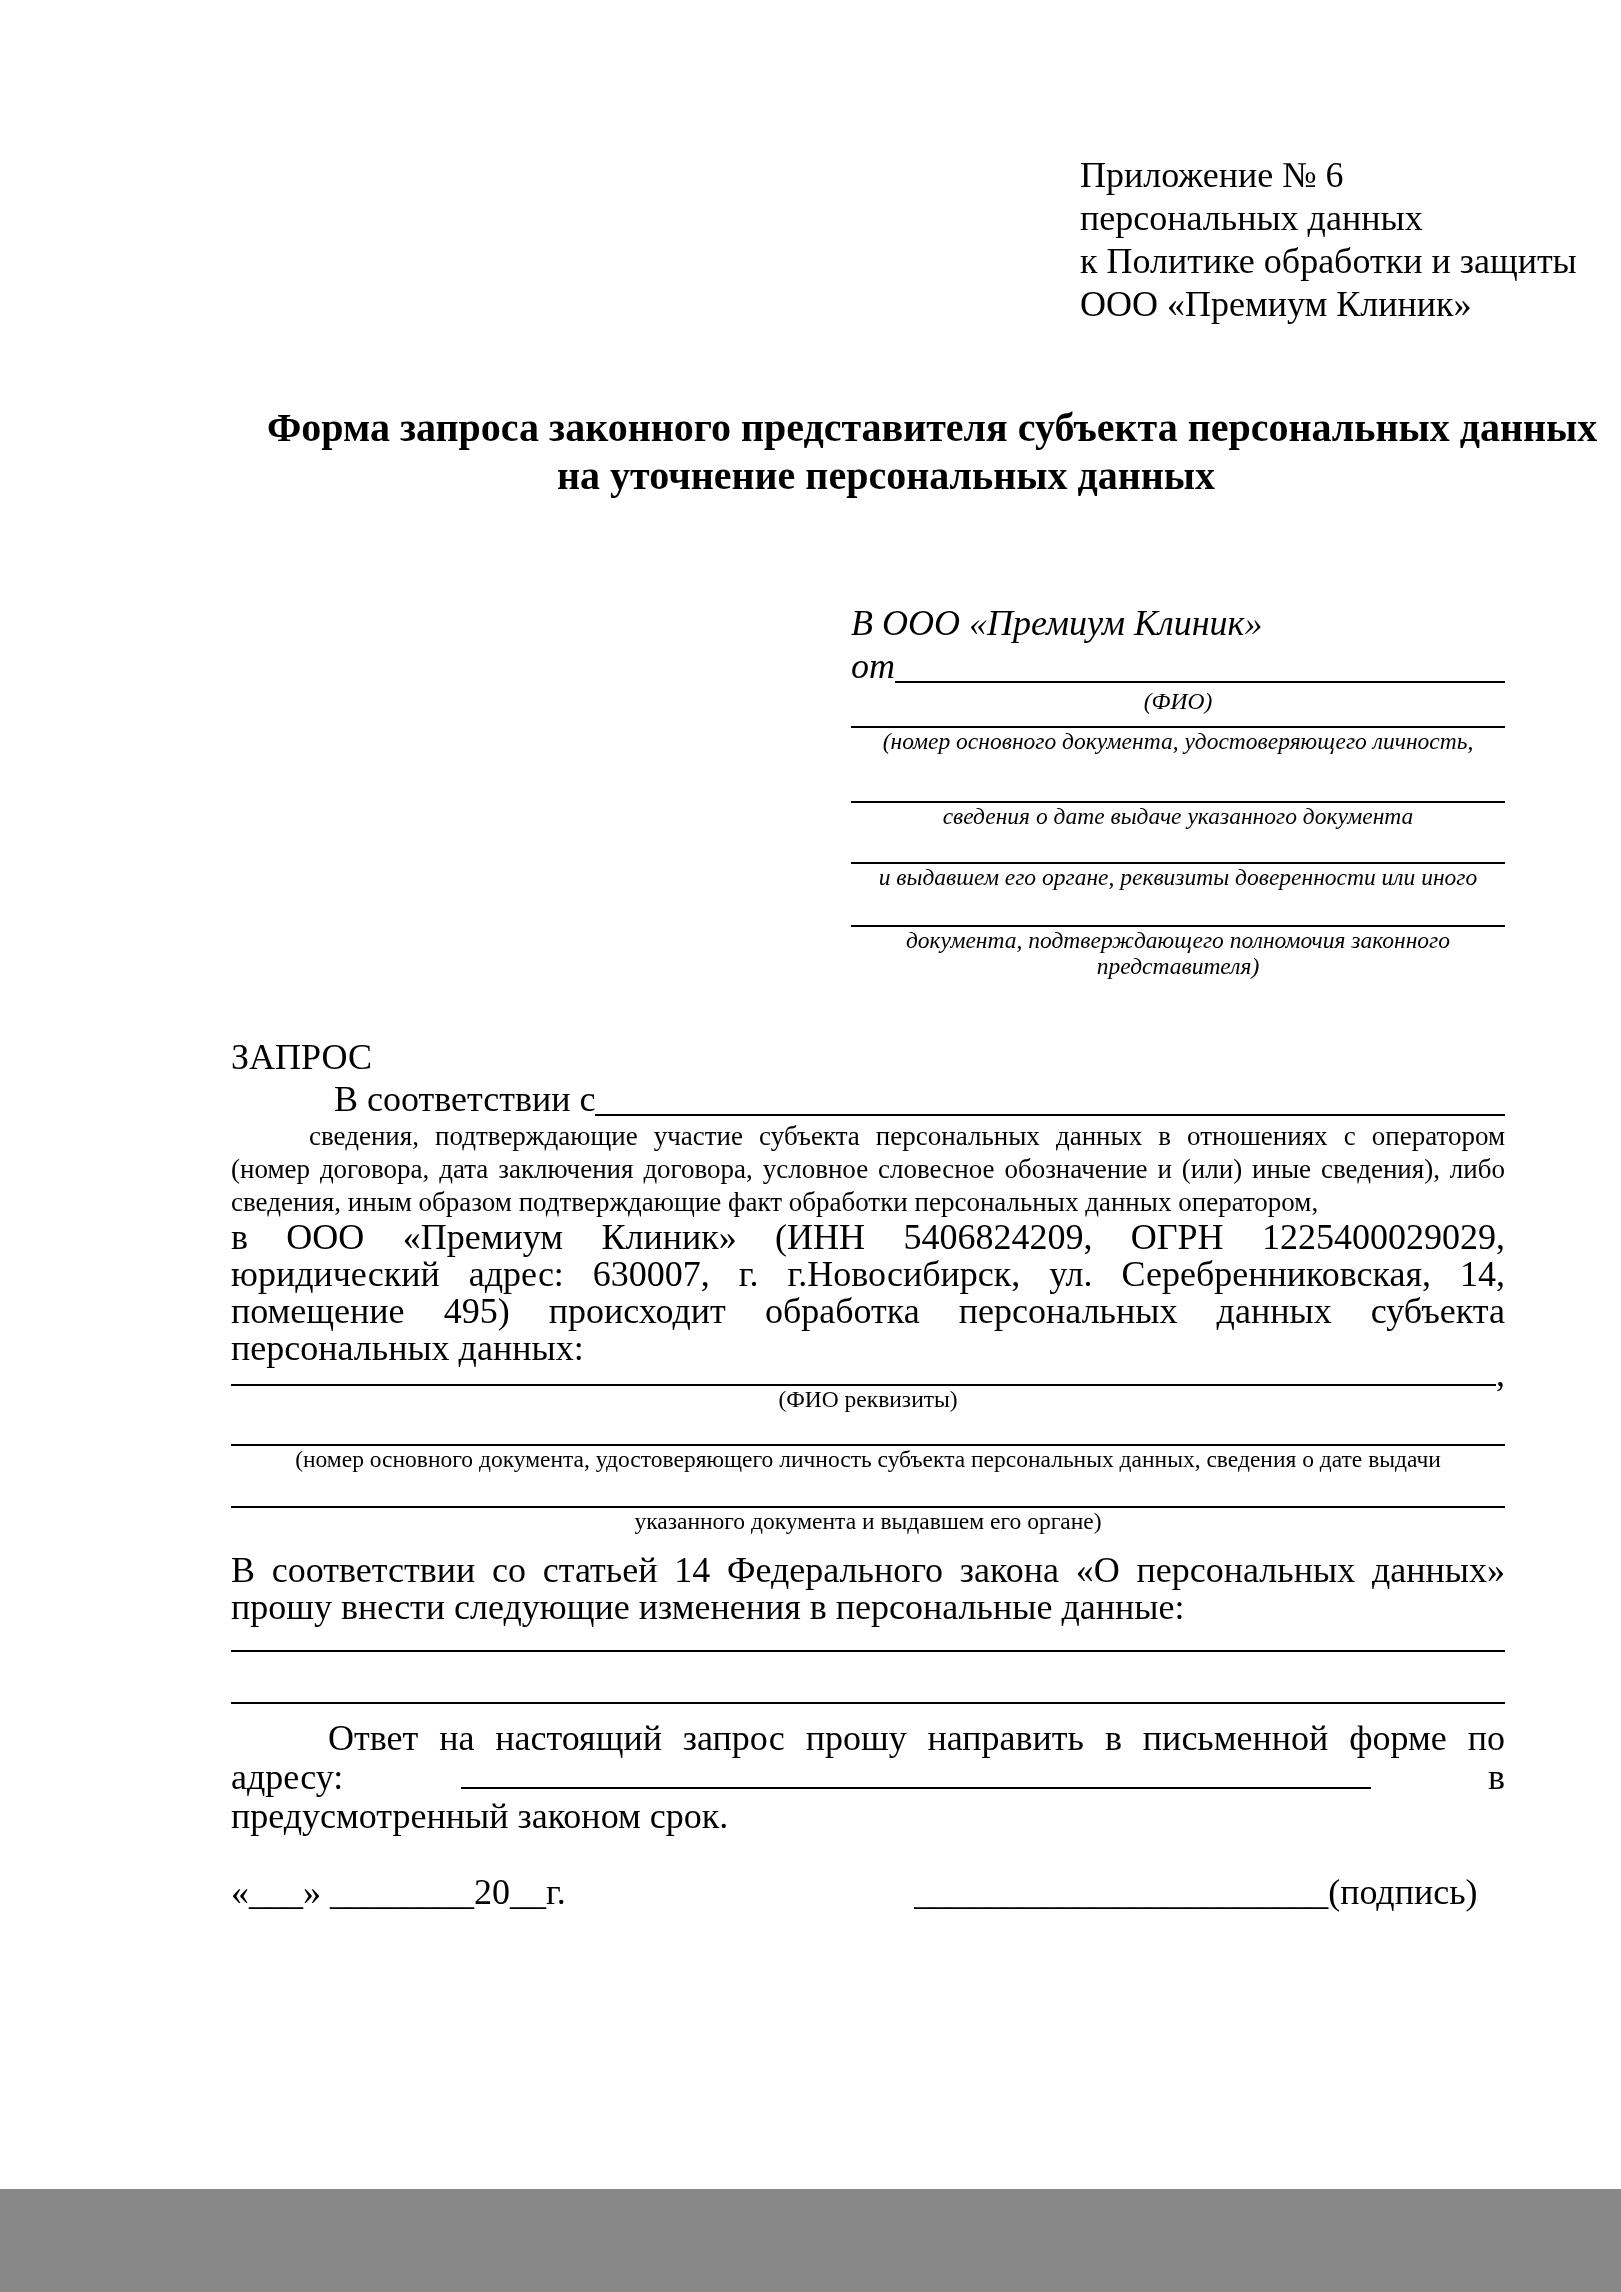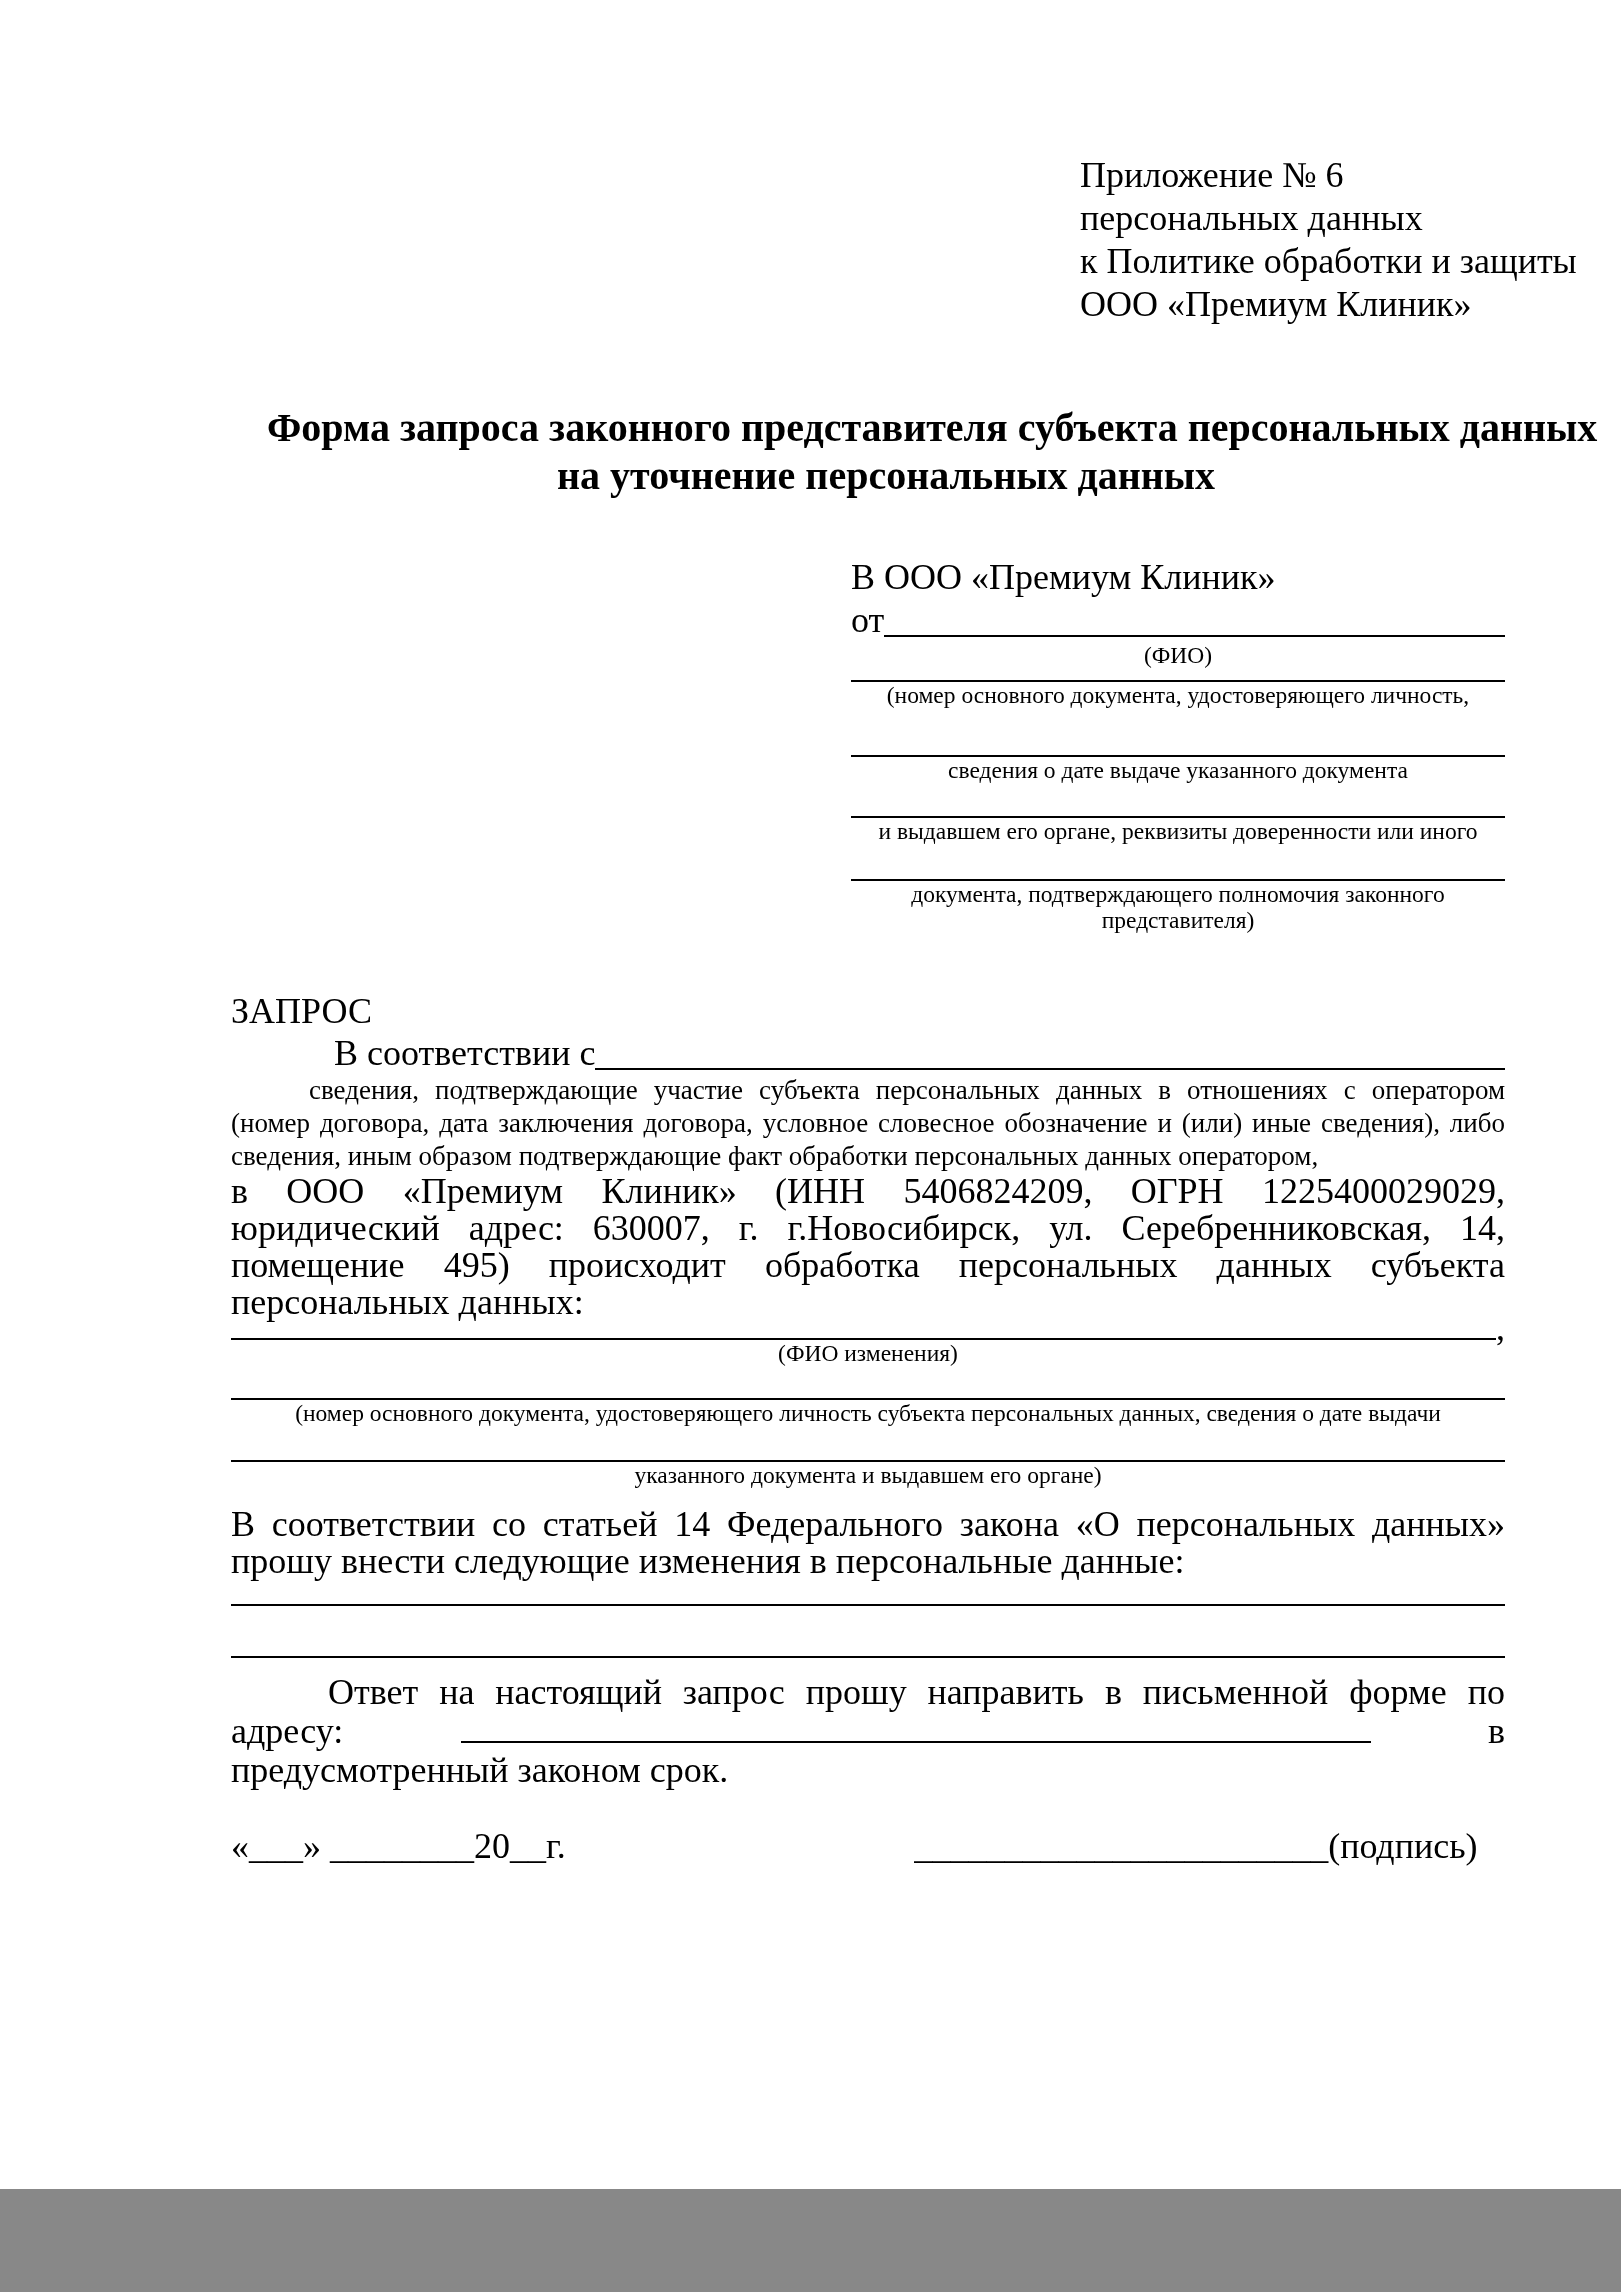--- a/index.html
+++ b/index.html
@@ -14,21 +14,21 @@
     font-size:36px;
     padding:154px 116px 0 231px;
   }
   
   .appendix { margin-left:849px; line-height:43px; }
   .appendix div { white-space:nowrap; }
   
   .title { margin-top:78px; text-align:center; font-weight:bold; font-size:40px; line-height:48px;margin-left:36px; }
   .title span { display:block; white-space:nowrap; }
   
-  .addressee { margin-left:620px; margin-top:56px; }
+  .addressee { margin-left:620px; margin-top:102px;font-style:italic; }
   .addr-to { line-height:43px; white-space:nowrap; }
   .flexrow { display:flex; line-height:43px; }
   .flexrow .fill { flex:1; border-bottom:2.9px solid #000; margin-bottom:4.9px; }
   .caption { font-size:23.5px; line-height:26.5px; text-align:center; }
   .fill-row { border-bottom:2.9px solid #000; }
   .h14 { height:13.7px; } .h49 { height:48px; } .h36 { height:35px; } .h37 { height:36px; }
   .h34 { height:33px; } .h27 { height:26.5px; } .h53 { height:52px; }
   
   .zapros { margin-top:56px; line-height:43px; }
   
@@ -97,21 +97,21 @@
   </div>
 
   <div class="footnote">сведения, подтверждающие участие субъекта персональных данных в отношениях с оператором (номер договора, дата заключения договора, условное словесное обозначение и (или) иные сведения), либо сведения, иным образом подтверждающие факт обработки персональных данных оператором,</div>
 
   <div class="para">в ООО «Премиум Клиник» (ИНН 5406824209, ОГРН 1225400029029, юридический адрес: 630007, г. г.Новосибирск, ул. Серебренниковская, 14, помещение 495) происходит обработка персональных данных субъекта персональных данных:</div>
 
   <div class="line-comma">
     <span class="fill2"></span>
       <span class="comma">,</span>
   </div>
-  <div class="caption">(ФИО изменения)</div>
+  <div class="caption">(ФИО реквизиты)</div>
 
   <div class="fill-row h34"></div>
   <div class="caption">(номер основного документа, удостоверяющего личность субъекта персональных данных, сведения о дате выдачи</div>
 
   <div class="fill-row h37"></div>
   <div class="caption">указанного документа и выдавшем его органе)</div>
 
   <div class="para para-article">В соответствии со статьей 14 Федерального закона «О персональных данных» прошу внести следующие изменения в персональные данные:</div>
 
   <div class="fill-row h27"></div>

